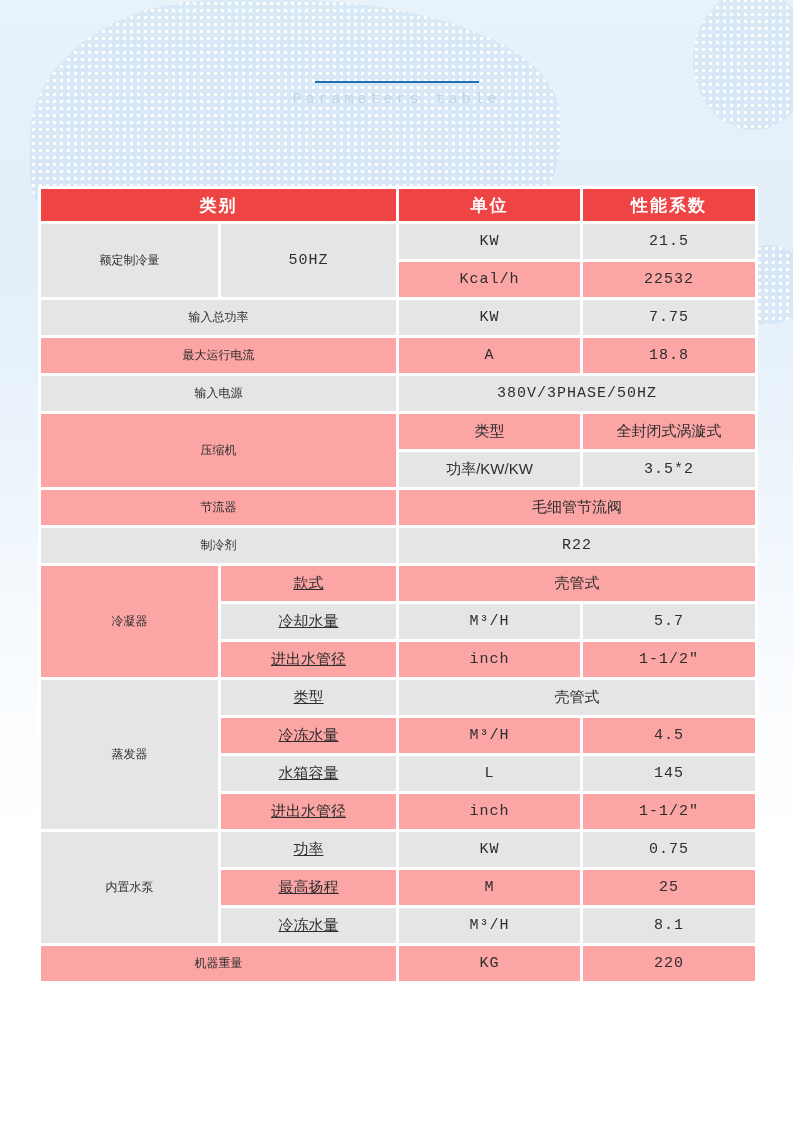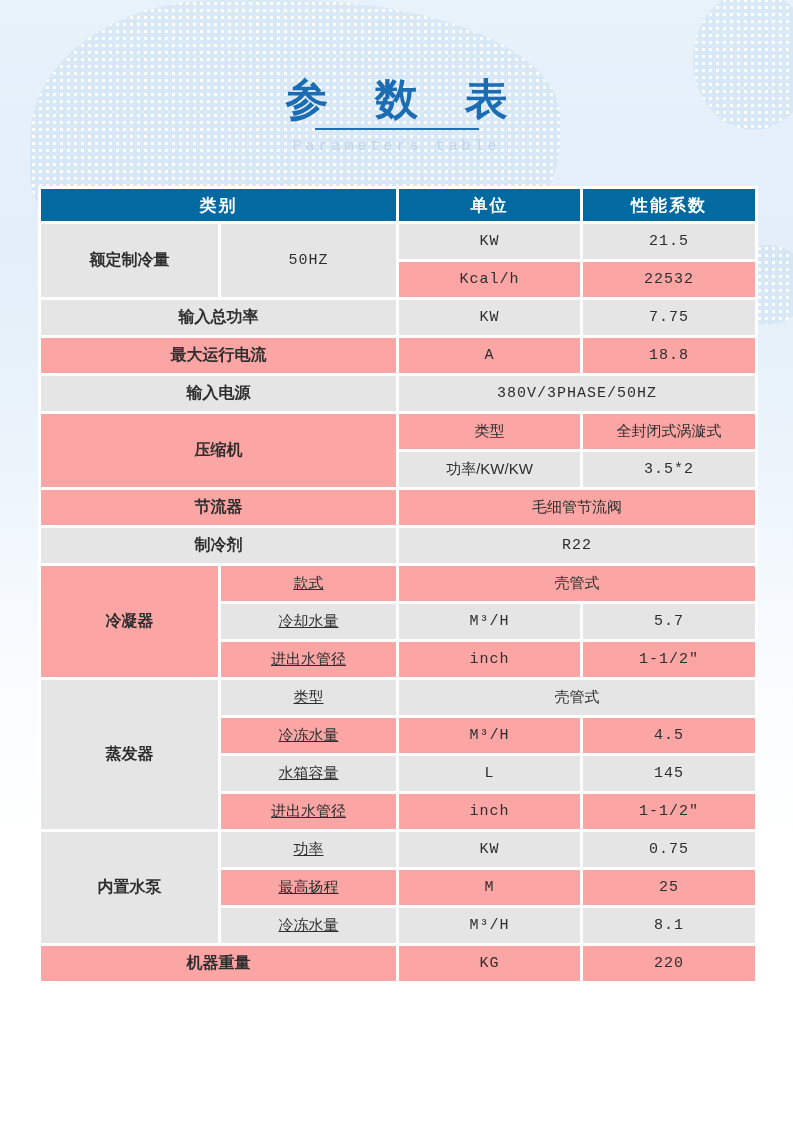--- a/index.html
+++ b/index.html
@@ -35,44 +35,43 @@
 
   table.params{
     position:absolute;left:38px;top:186px;width:717px;
     border-collapse:collapse;table-layout:fixed;
   }
   table.params th,table.params td{
     border:3px solid #ffffff;text-align:center;vertical-align:middle;
     padding:0 2px;color:#2e2e2e;
   }
   table.params th{
-    background:#0369a1;color:#ffffff;font-size:17px;font-weight:bold;
+    background:#ef4444;color:#ffffff;font-size:17px;font-weight:bold;
     height:32px;letter-spacing:2px;
   }
   table.params td{height:35px;}
   .band-a{background:#e5e5e5;}
   .band-b{background:#fca5a5;}
-  .lbl{font-weight:bold;font-size:16px;}
+  .lbl{font-weight:normal;font-size:12px;}
   .sub{font-size:15px;text-decoration:underline;}
   .mono{
     font-family:"Liberation Mono","DejaVu Sans Mono",monospace;
     font-size:15px;color:#3a3a3a;letter-spacing:1px;
   }
   .cn{font-size:15px;}
 </style>
 </head>
 <body>
 
 <div class="dots blob1"></div>
 <div class="dots blob2"></div>
 <div class="dots blob3"></div>
 <div class="dots blob4"></div>
 
 <div class="title-wrap">
-  <div class="title">参 数 表</div>
   <div class="title-underline"></div>
   <div class="subtitle">Parameters table</div>
 </div>
 
 <table class="params">
   <colgroup>
     <col style="width:180px">
       <col style="width:178px">
       <col style="width:184px">
       <col style="width:175px">

